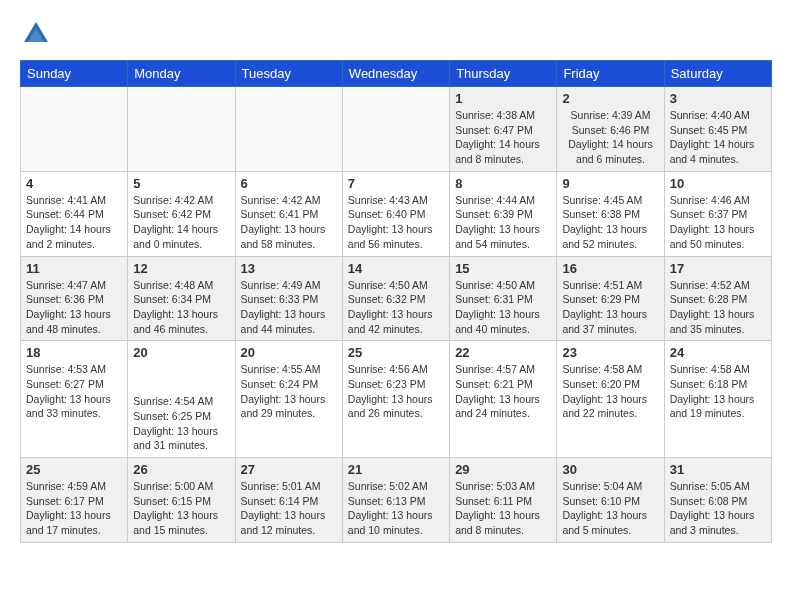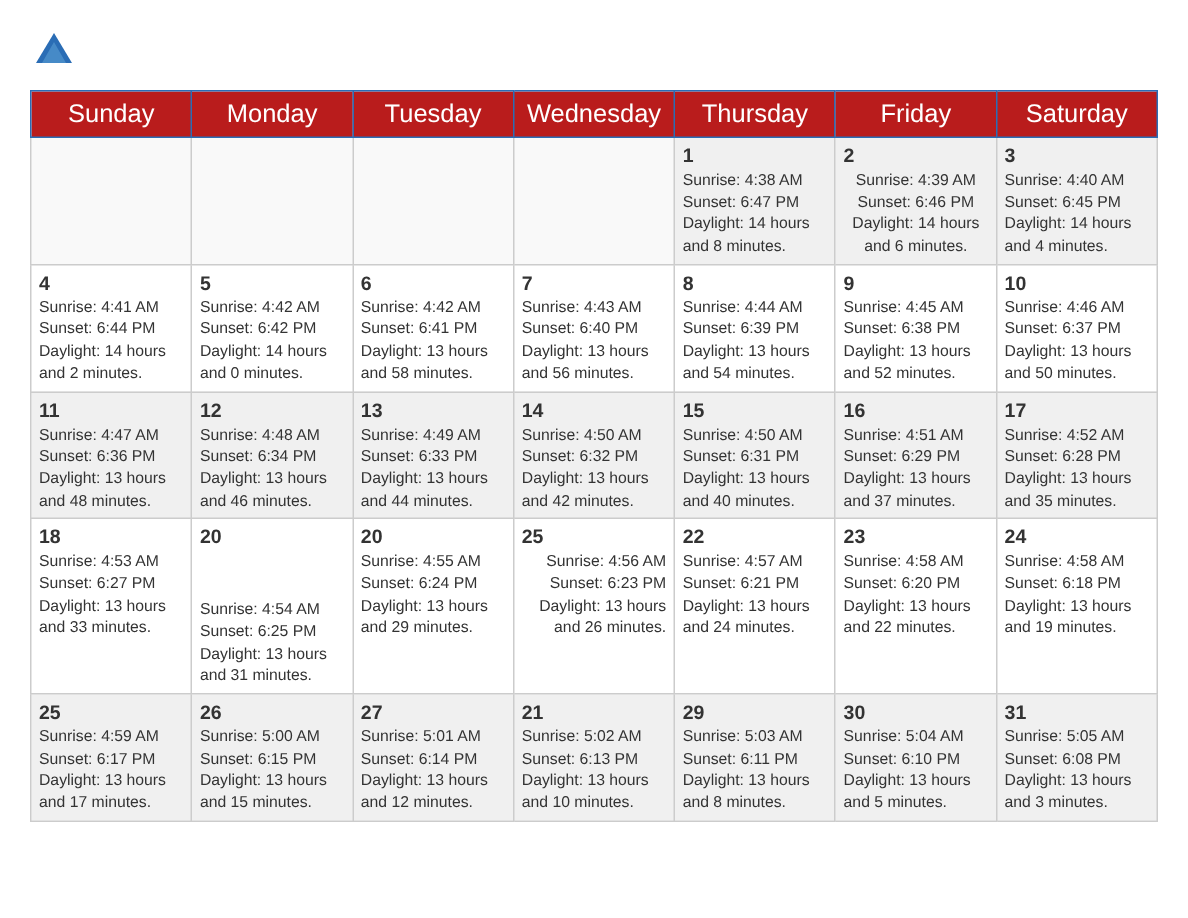--- a/index.html
+++ b/index.html
@@ -8,21 +8,21 @@
     .header { display: flex; justify-content: space-between; align-items: flex-start; margin-bottom: 12px; }
     .logo { display: flex; flex-direction: column; }
     .logo-text { display: flex; align-items: center; }
     .logo-general { font-size: 18px; font-weight: bold; color: #333; }
     .logo-blue { font-size: 18px; font-weight: bold; color: #2a6db5; }
     .logo-icon { width: 28px; height: 28px; margin-left: 2px; }
     .title-block { text-align: right; }
     .month-title { font-size: 36px; color: #333; font-weight: normal; }
     .subtitle { font-size: 16px; color: #555; }
     table { width: 100%; border-collapse: collapse; }
-    th { background: #b91c1c; color: #fff; text-align: center; padding: 5px 6px; font-size: 17px; font-weight: normal; border: 1px solid #2a6db5; }
+    th { background: #1d4ed8; color: #fff; text-align: left; padding: 5px 6px; font-size: 13px; font-weight: normal; border: 1px solid #2a6db5; }
     td { border: 1px solid #ccc; vertical-align: top; padding: 4px 5px; font-size: 11px; color: #333; width: calc(100%/7); min-height: 80px; }
     td.empty { background: #f9f9f9; }
     td.shaded { background: #f0f0f0; }
     .day-num { font-size: 13px; font-weight: bold; display: block; margin-bottom: 2px; }
     .day-info { font-size: 10.5px; line-height: 1.4; color: #333; }
   </style>
 </head>
 <body>
 
 <div class="container">
@@ -204,21 +204,21 @@
           </td>
           <td>
             <span class="day-num">20</span>
             <div class="day-info" style="white-space: pre-line;">Sunrise: 4:55 AM
 Sunset: 6:24 PM
 Daylight: 13 hours
 and 29 minutes.</div>
           </td>
           <td>
             <span class="day-num">25</span>
-            <div class="day-info" style="white-space: pre-line; text-align: right;">Sunrise: 4:56 AM
+            <div class="day-info" style="white-space: pre-line;">Sunrise: 4:56 AM
 Sunset: 6:23 PM
 Daylight: 13 hours
 and 26 minutes.</div>
           </td>
           <td>
             <span class="day-num">22</span>
             <div class="day-info" style="white-space: pre-line;">Sunrise: 4:57 AM
 Sunset: 6:21 PM
 Daylight: 13 hours
 and 24 minutes.</div>

